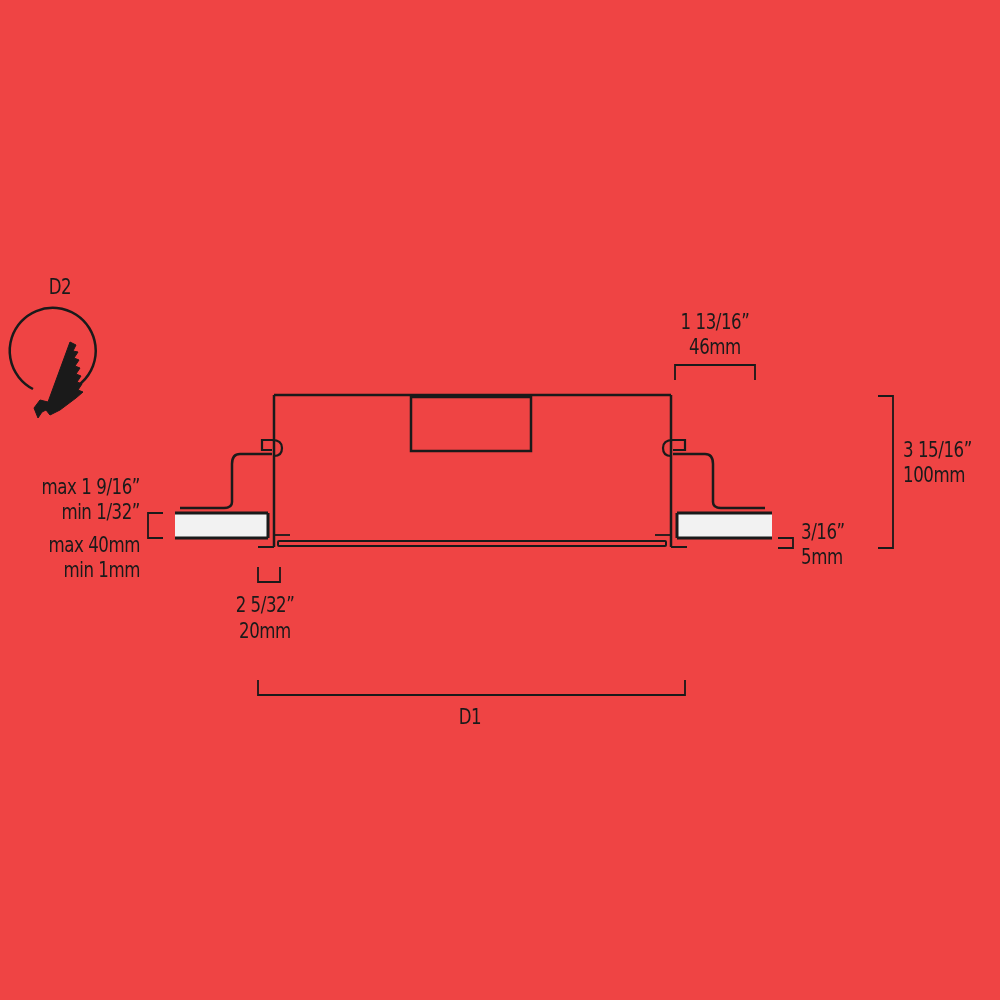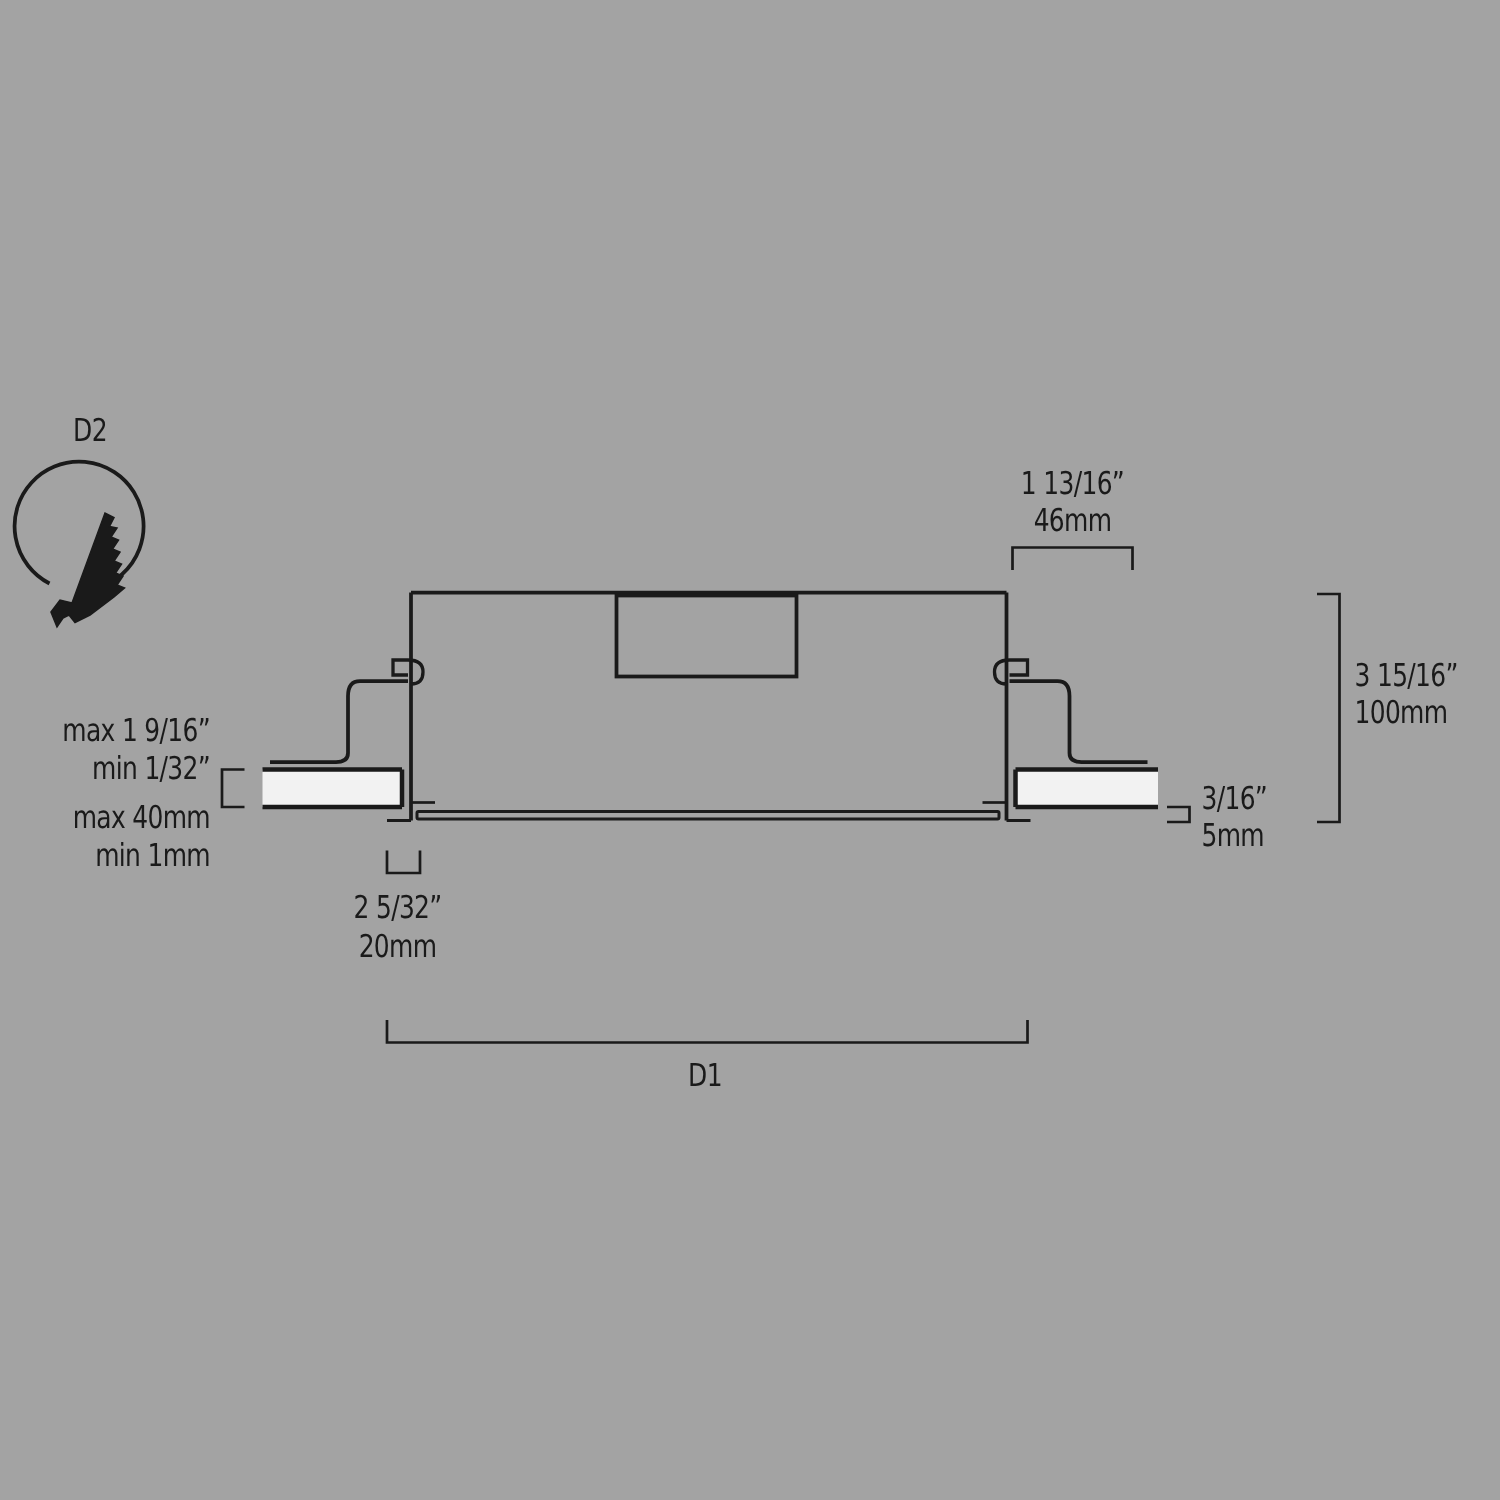--- a/index.html
+++ b/index.html
@@ -1,16 +1,16 @@
 <!DOCTYPE html>
 <html><head>
   <meta charset="utf-8">
   <style>
     html, body { margin: 0; padding: 0; background: #ffffff; }
-    .canvas { position: relative; width: 1000px; height: 1000px; background: #a3a3a3; overflow: hidden; }
+    .canvas { position: relative; width: 1000px; height: 1000px; background: #ef4444; overflow: hidden; }
     svg { position: absolute; left: 0; top: 0; }
     .lbl {
       position: absolute;
       font-family: "DejaVu Sans", sans-serif;
       font-size: 21px;
       line-height: 24px;
       color: #1a1a1a;
       letter-spacing: -0.5px;
       white-space: nowrap;
       font-stretch: condensed;

